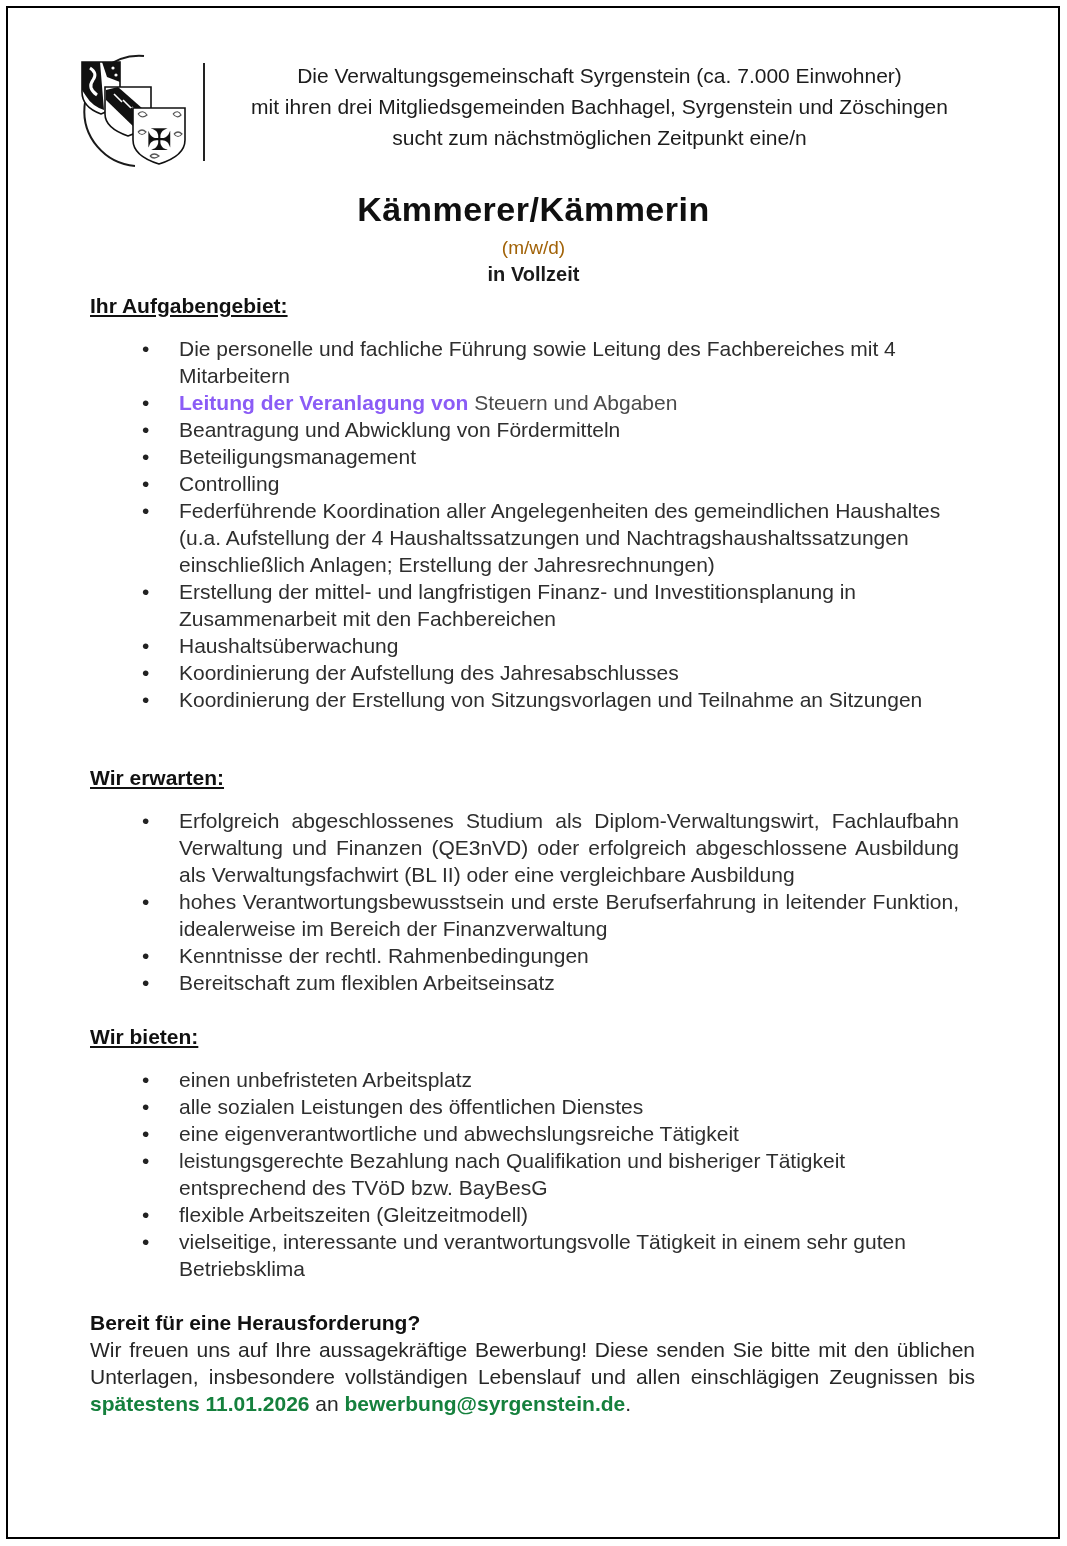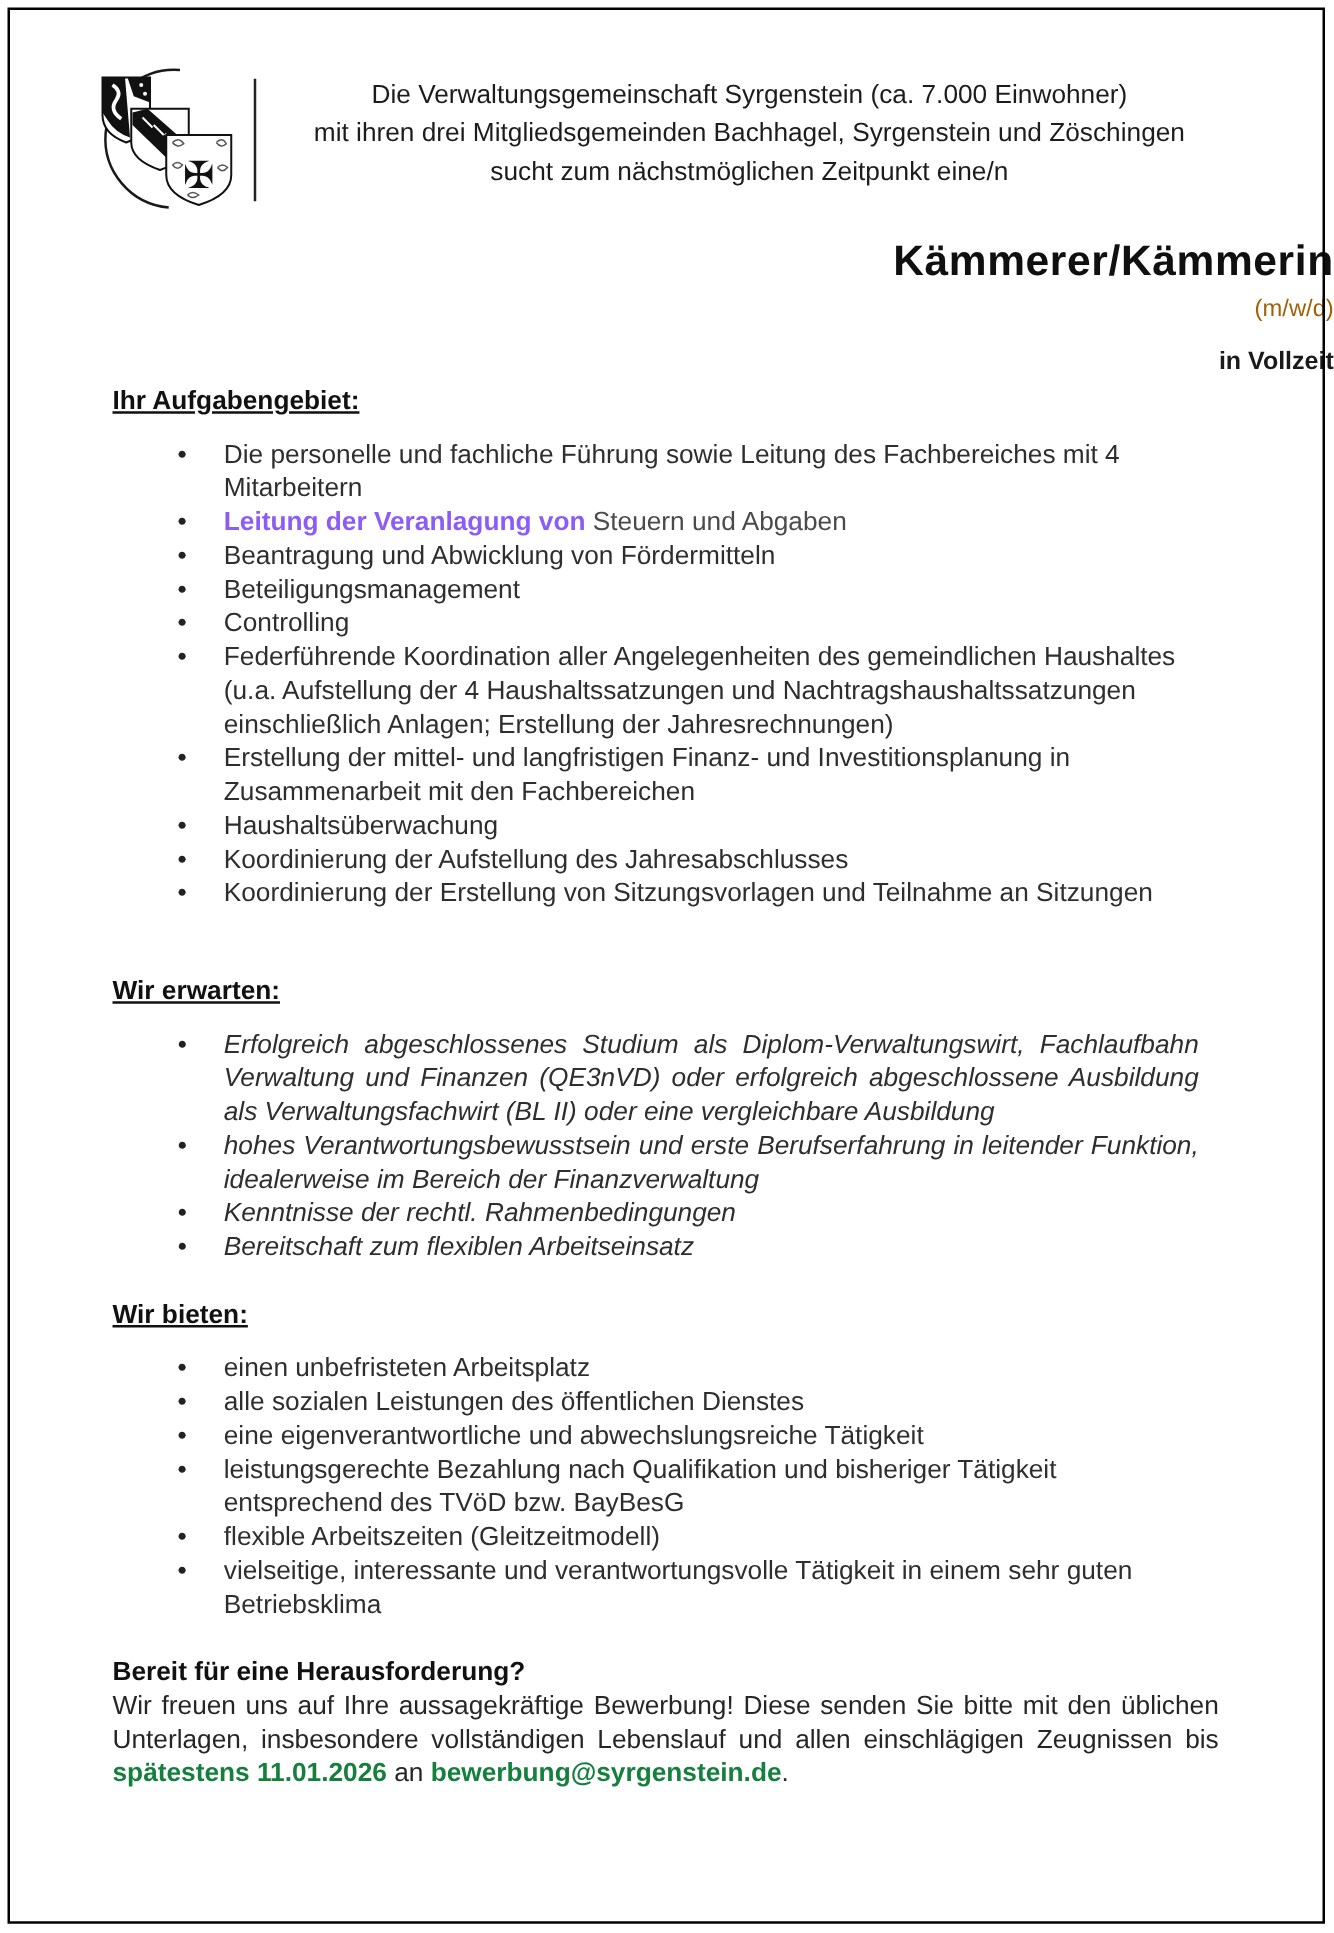--- a/index.html
+++ b/index.html
@@ -18,34 +18,34 @@
     pointer-events: none;
   }
   
   .header { display: flex; align-items: flex-start; padding: 50px 78px 0 60px; }
   .crest { width: 150px; height: 124px; flex: 0 0 auto; }
   .header-text {
     flex: 1; text-align: center; padding-top: 10px;
     font-size: 21px; line-height: 31px; color: #1c1c1c;
   }
   
-  .title-block { text-align: right; margin-top: 16px; }
+  .title-block { text-align: center; margin-top: 16px; }
   .job-title { font-size: 34px; font-weight: bold; margin: 0; color: #101010; letter-spacing: 0.5px; }
   .sub-gender { font-size: 19px; color: #a16207; margin-top: 8px; line-height: 22px; }
-  .sub-time   { font-size: 20px; font-weight: bold; color: #1a1a1a; margin-top: 18px; line-height: 24px; }
+  .sub-time   { font-size: 20px; font-weight: bold; color: #1a1a1a; margin-top: 3px; line-height: 24px; }
   
   .content { padding: 7px 92px 0 90px; font-size: 21px; }
   .section-heading {
     font-size: 21px; font-weight: bold; color: #111;
     text-decoration: underline; margin: 0 0 4px 0; line-height: 26px;
   }
   ul.bullets { list-style: none; margin: 16px; padding: 0; line-height: 27px; color: #2e2e2e; }
   ul.bullets li { position: relative; padding-left: 73px; }
   ul.bullets li::before { content: "\2022"; position: absolute; left: 36px; top: 0; color: #222; }
-  ul.bullets.justified li { text-align: justify; font-style: italic; }
+  ul.bullets.justified li { text-align: justify; }
   .seg-dark  { color: #8b5cf6; font-weight: bold; }
   .seg-light { color: #4a4a4a; }
   .sec-expect { margin-top: 52px; }
   .sec-offer  { margin-top: 28px; }
   .closing    { margin-top: 27px; }
   .closing-heading { font-size: 21px; font-weight: bold; color: #111; margin: 0; line-height: 27px; }
   .closing-body { margin: 0; text-align: justify; line-height: 27px; color: #262626; }
   .closing-body b { color: #15803d; }
 </style>
 </head>

